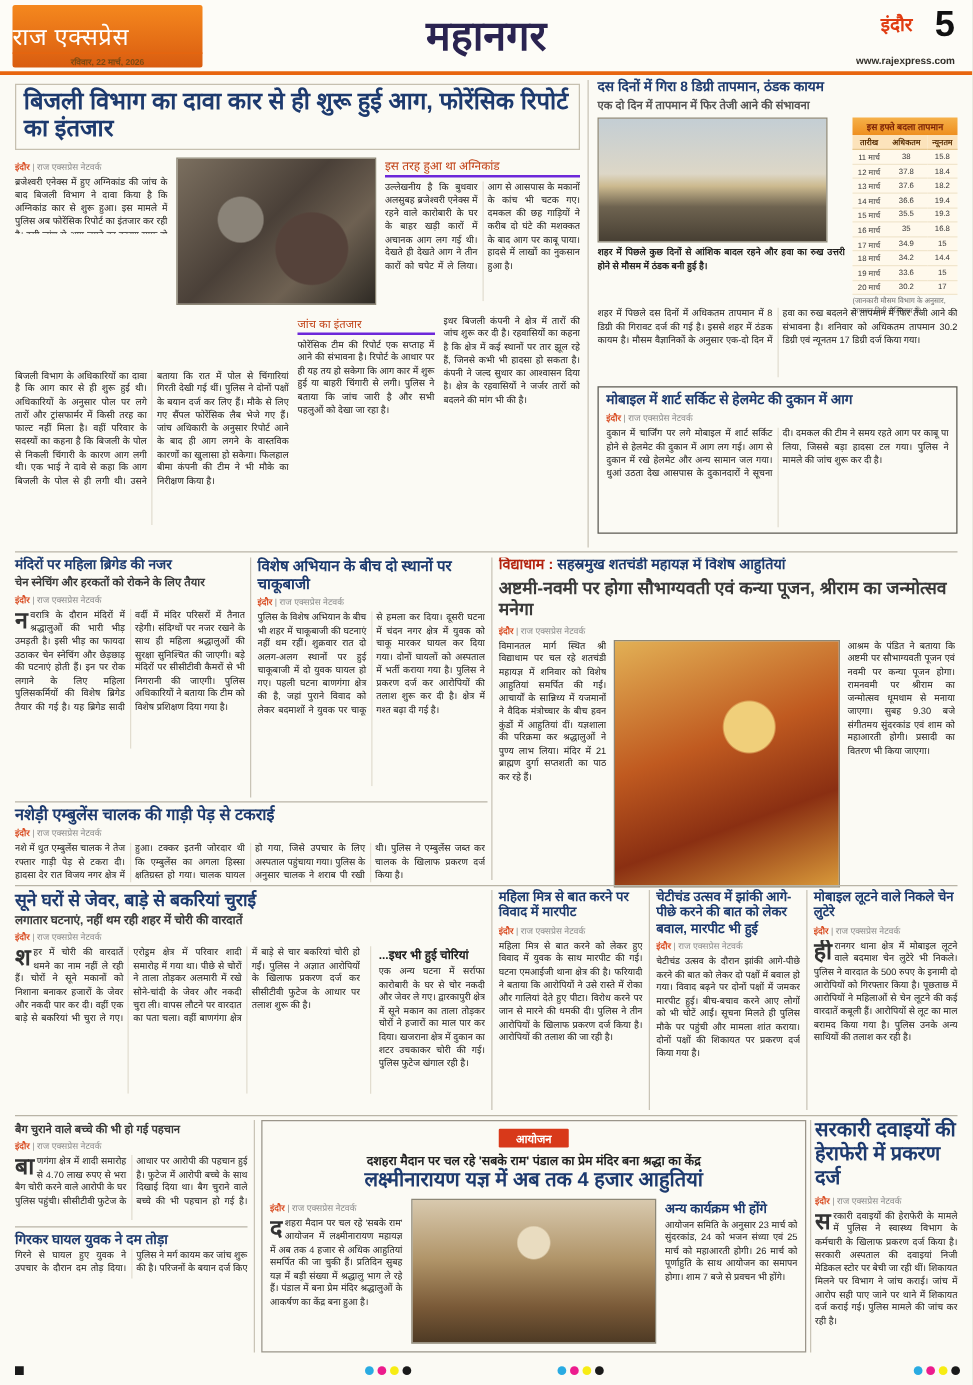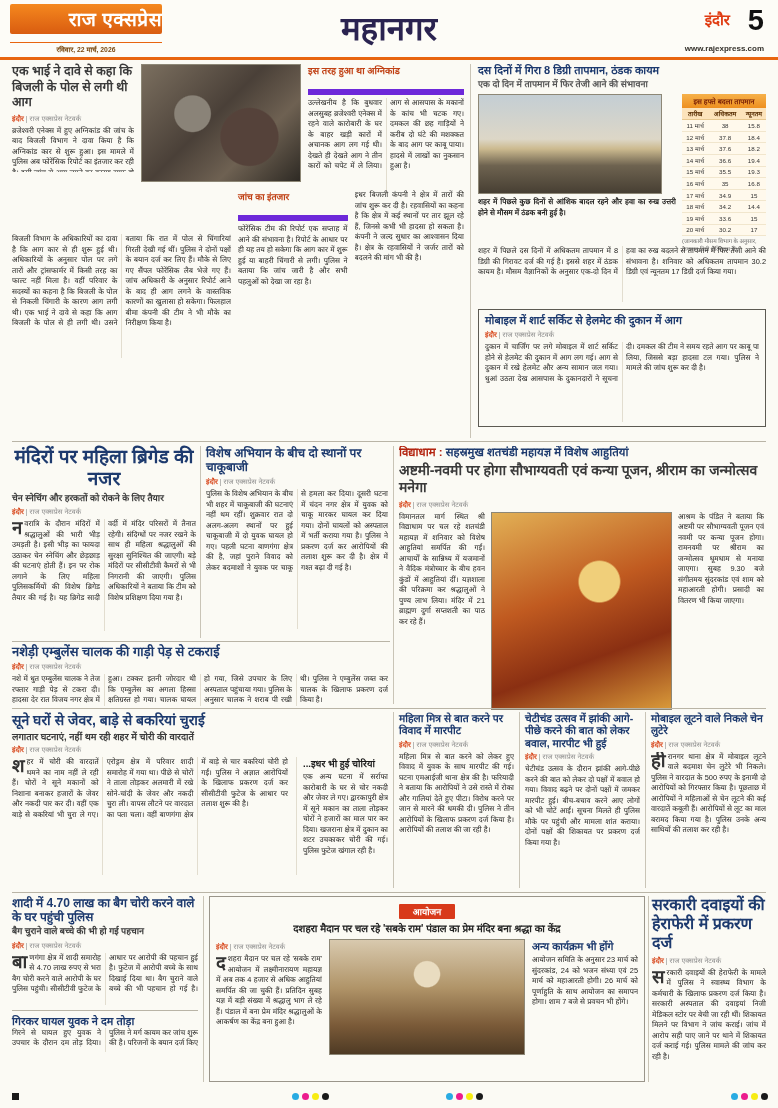--- a/index.html
+++ b/index.html
@@ -2,40 +2,40 @@
 <html><head>
 <meta charset="utf-8">
 <style>
   * { margin:0; padding:0; box-sizing:border-box; }
   html,body { background:#dedbd2; }
   body { font-family:"Liberation Sans","DejaVu Sans",sans-serif; }
   .page { position:relative; width:778px; height:1108px; margin:0 auto; background:#fbfaf4; overflow:hidden; }
 
   
   .masthead { position:absolute; left:0; top:0; width:778px; height:60px; border-bottom:3px solid #e8650f; background:#fdfcf7; }
-  .brand { position:absolute; left:10px; top:4px; width:152px; height:30px; background:linear-gradient(180deg,#f5881e,#d95c10); color:#fff; font-weight:bold; font-size:19px; display:flex; align-items:center; justify-content:flex-end; border-radius:2px; letter-spacing:.5px; }
+  .brand { position:absolute; left:10px; top:4px; width:152px; height:50px; background:linear-gradient(180deg,#f5881e,#d95c10); color:#fff; font-weight:normal; font-size:19px; display:flex; align-items:center; justify-content:flex-start; border-radius:2px; letter-spacing:.5px; }
   .dateline { position:absolute; left:10px; top:42px; width:152px; font-size:6.8px; color:#7a4a12; border-top:1px solid #e8650f; padding-top:2px; text-align:center; font-weight:bold; }
   .section-name { position:absolute; left:0; right:0; top:5px; text-align:center; font-size:33px; font-weight:bold; color:#2a2350; }
   .mast-city { position:absolute; right:48px; top:9px; font-size:15px; font-weight:bold; color:#e03c12; }
   .mast-page { position:absolute; right:14px; top:4px; font-size:29px; font-weight:bold; color:#111; }
   .mast-site { position:absolute; right:14px; top:44px; font-size:8px; font-weight:bold; color:#33302a; }
 
   
   .vline { position:absolute; width:0; border-left:1px solid #c9c4b6; }
   .hline { position:absolute; height:0; border-top:1px solid #b9b4a6; }
   .hl { color:#1d3a6e; font-weight:bold; line-height:1.18; }
   .subhead { color:#3a3a3a; font-weight:bold; line-height:1.25; }
   .byline { font-size:7px; color:#8a8a8a; margin:3px 0; }
   .byline b { color:#d8491e; }
   .txt { font-size:7.4px; line-height:1.42; color:#232220; text-align:justify; overflow:hidden; }
   .c2 { column-count:2; column-gap:8px; column-rule:1px solid #e2ddcf; }
   .c3 { column-count:3; column-gap:8px; column-rule:1px solid #e2ddcf; }
   .c4 { column-count:4; column-gap:8px; column-rule:1px solid #e2ddcf; }
   .dcap::first-letter { font-size:2.5em; font-weight:bold; float:left; line-height:.95; padding-right:2px; color:#333; }
-  .boxtitle { color:#c04014; font-weight:bold; font-size:9.5px; border-bottom:6px solid #6d28d9; padding-bottom:12px; margin-bottom:3px; }
+  .boxtitle { color:#c04014; font-weight:normal; font-size:9.5px; border-bottom:2px solid #6d28d9; padding-bottom:1px; margin-bottom:3px; }
   .photo { border:1px solid #8d8776; flex:none; }
   .photo-fire { background:radial-gradient(circle at 32% 42%, #8a8378 0 14%, rgba(0,0,0,0) 15%), radial-gradient(circle at 68% 62%, #55423a 0 22%, rgba(0,0,0,0) 23%), linear-gradient(135deg,#7b6f5f 0%,#4a4038 45%,#6e6152 70%,#2e2a24 100%); }
   .photo-sky { background:linear-gradient(180deg,#c4ced4 0%,#ddd7c7 45%,#ccba8f 55%,#6e6350 72%,#473f33 100%); }
   .photo-yagna { background:radial-gradient(circle at 60% 35%, #f0cf7a 0 12%, rgba(0,0,0,0) 13%), linear-gradient(160deg,#e2b055 0%,#c05a20 42%,#8a2f12 70%,#d99a3a 100%); }
   .photo-pandal { background:radial-gradient(circle at 50% 30%, #e9dcc0 0 10%, rgba(0,0,0,0) 11%), linear-gradient(180deg,#d8c9ae 0%,#b09468 42%,#7a5a38 75%,#4e3a24 100%); }
 
   
   #lead { position:absolute; left:12px; top:64px; width:452px; height:374px; }
   .kicker { display:flex; align-items:center; gap:5px; font-size:10px; font-weight:bold; color:#222; height:14px; }
   .kicker-arrow { width:0; height:0; border-left:7px solid #e8650f; border-top:4.5px solid transparent; border-bottom:4.5px solid transparent; }
@@ -69,21 +69,21 @@
   .w-body { margin-top:4px; height:56px; }
   .helmet-box { margin-top:7px; border:1px solid #5c5a52; padding:4px 6px; height:118px; overflow:hidden; }
   .helmet-hl { font-size:11px; }
   .helmet-body { height:80px; }
 
   
   #brigade { position:absolute; left:12px; top:446px; width:184px; height:192px; }
   #knife { position:absolute; left:206px; top:446px; width:182px; height:192px; }
   #vidyadham { position:absolute; left:399px; top:446px; width:367px; height:258px; }
   #ambulance { position:absolute; left:12px; top:644px; width:376px; height:60px; }
-  .brig-hl { font-size:19px;text-align:center; }
+  .brig-hl { font-size:11px; }
   .brig-sub { font-size:9px; margin-top:2px; }
   .brig-body { height:112px; }
   .knife-hl { font-size:12px; }
   .knife-body { height:140px; }
   .vid-hl { font-size:11.5px; white-space:nowrap; overflow:hidden; }
   .vid-red { color:#b3230f; }
   .vid-sub { font-size:14px; margin-top:2px; }
   .vid-row { display:flex; gap:6px; margin-top:3px; height:200px; }
   .vid-side { width:86px; flex:none; height:200px; }
   .pf-yagna { width:181px; height:198px; }
@@ -142,23 +142,25 @@
       <span>राज एक्सप्रेस</span>
     </div>
     <div class="dateline">रविवार, 22 मार्च, 2026</div>
     <div class="section-name">महानगर</div>
     <div class="mast-city">इंदौर</div>
     <div class="mast-page">5</div>
     <div class="mast-site">www.rajexpress.com</div>
   </header>
 
   <section id="lead">
+    <div class="lead-hl-box">
+      <h1 class="hl lead-hl">बिजली विभाग का दावा कार से ही शुरू हुई आग, फोरेंसिक रिपोर्ट का इंतजार</h1>
+    </div>
     <div class="lead-rowA">
       <div class="lead-sub">
-        <div class="subhead lead-subhead">एक भाई ने दावे से कहा कि बिजली के पोल से लगी थी आग</div>
         <div class="byline">
           <b>इंदौर</b>
           <span>|</span>
           <span>राज एक्सप्रेस नेटवर्क</span>
         </div>
         <div class="txt lead-intro">ब्रजेश्वरी एनेक्स में हुए अग्निकांड की जांच के बाद बिजली विभाग ने दावा किया है कि अग्निकांड कार से शुरू हुआ। इस मामले में पुलिस अब फोरेंसिक रिपोर्ट का इंतजार कर रही है। इसी जांच से आग लगने का कारण साफ हो सकेगा।</div>
       </div>
       <div class="photo photo-fire pf-lead"></div>
       <div class="lead-boxcol">
         <div class="boxtitle">इस तरह हुआ था अग्निकांड</div>
@@ -348,39 +350,39 @@
     <h3 class="hl small-hl">मोबाइल लूटने वाले निकले चेन लुटेरे</h3>
     <div class="byline">
       <b>इंदौर</b>
       <span>|</span>
       <span>राज एक्सप्रेस नेटवर्क</span>
     </div>
     <div class="txt col-body dcap">हीरानगर थाना क्षेत्र में मोबाइल लूटने वाले बदमाश चेन लुटेरे भी निकले। पुलिस ने वारदात के 500 रुपए के इनामी दो आरोपियों को गिरफ्तार किया है। पूछताछ में आरोपियों ने महिलाओं से चेन लूटने की कई वारदातें कबूली हैं। आरोपियों से लूट का माल बरामद किया गया है। पुलिस उनके अन्य साथियों की तलाश कर रही है।</div>
   </section>
 
   <section id="bag">
-    <h2 class="hl bag-hl">शादी में 4.70 लाख का बैग चोरी करने वाले के घर पहुंची पुलिस</h2>
     <div class="subhead bag-sub">बैग चुराने वाले बच्चे की भी हो गई पहचान</div>
     <div class="byline">
       <b>इंदौर</b>
       <span>|</span>
       <span>राज एक्सप्रेस नेटवर्क</span>
     </div>
     <div class="txt c2 bag-body dcap">बाणगंगा क्षेत्र में शादी समारोह से 4.70 लाख रुपए से भरा बैग चोरी करने वाले आरोपी के घर पुलिस पहुंची। सीसीटीवी फुटेज के आधार पर आरोपी की पहचान हुई है। फुटेज में आरोपी बच्चे के साथ दिखाई दिया था। बैग चुराने वाले बच्चे की भी पहचान हो गई है। पुलिस टीम आरोपी की तलाश में दबिश दे रही है।</div>
     <div class="fall-wrap">
       <h3 class="hl fall-hl">गिरकर घायल युवक ने दम तोड़ा</h3>
       <div class="txt c2 fall-body">गिरने से घायल हुए युवक ने उपचार के दौरान दम तोड़ दिया। पुलिस ने मर्ग कायम कर जांच शुरू की है। परिजनों के बयान दर्ज किए जा रहे हैं।</div>
     </div>
   </section>
 
   <section id="yagna">
     <div class="yagna-labelwrap">
       <span class="yagna-label">आयोजन</span>
     </div>
     <div class="yagna-kicker">दशहरा मैदान पर चल रहे 'सबके राम' पंडाल का प्रेम मंदिर बना श्रद्धा का केंद्र</div>
+    <h2 class="hl yagna-hl">लक्ष्मीनारायण यज्ञ में अब तक 4 हजार आहुतियां</h2>
     <div class="yagna-row">
       <div class="yagna-left">
         <div class="byline">
           <b>इंदौर</b>
           <span>|</span>
           <span>राज एक्सप्रेस नेटवर्क</span>
         </div>
         <div class="txt dcap" style="height:100px">दशहरा मैदान पर चल रहे 'सबके राम' आयोजन में लक्ष्मीनारायण महायज्ञ में अब तक 4 हजार से अधिक आहुतियां समर्पित की जा चुकी हैं। प्रतिदिन सुबह यज्ञ में बड़ी संख्या में श्रद्धालु भाग ले रहे हैं। पंडाल में बना प्रेम मंदिर श्रद्धालुओं के आकर्षण का केंद्र बना हुआ है।</div>
       </div>
       <div class="photo photo-pandal pf-pandal"></div>

